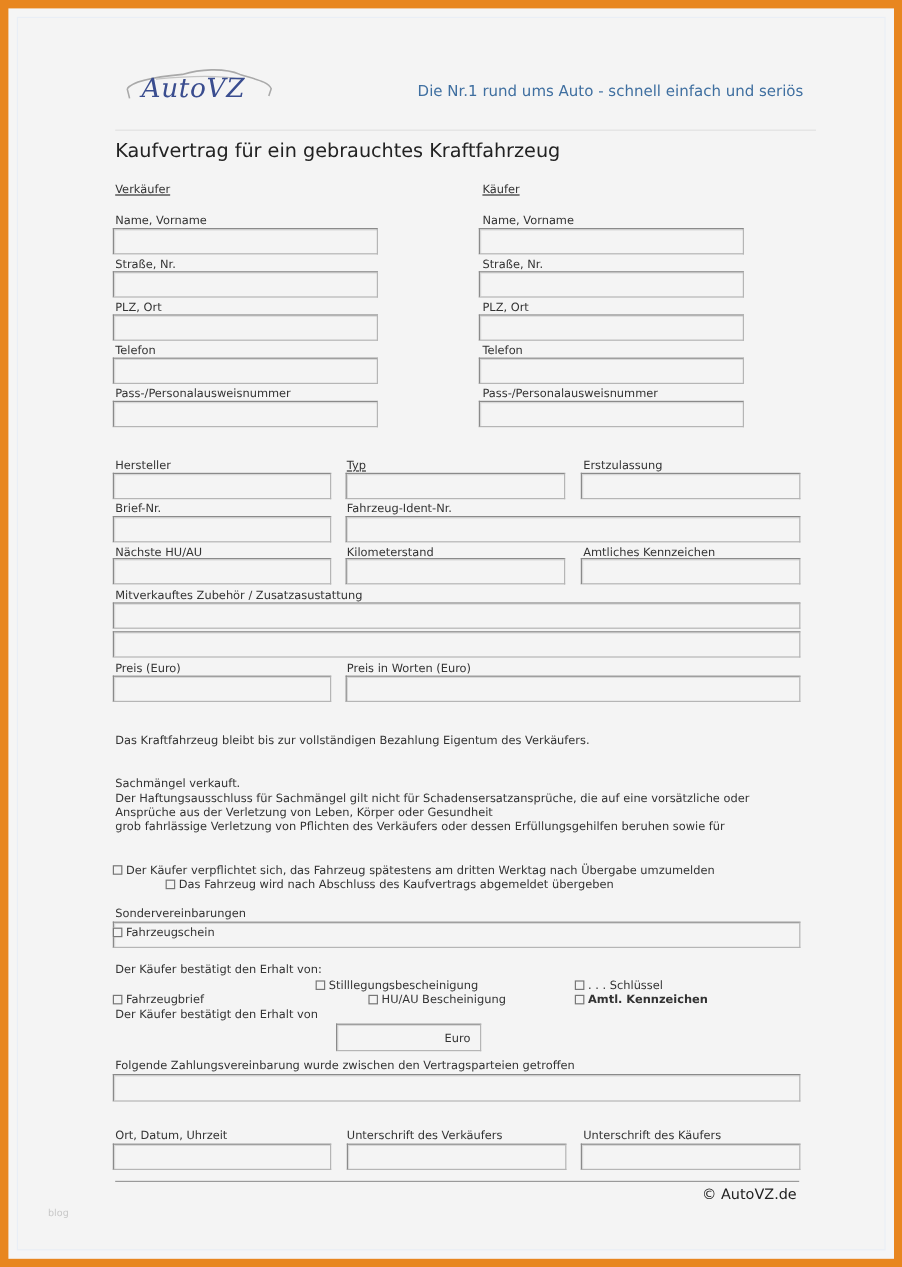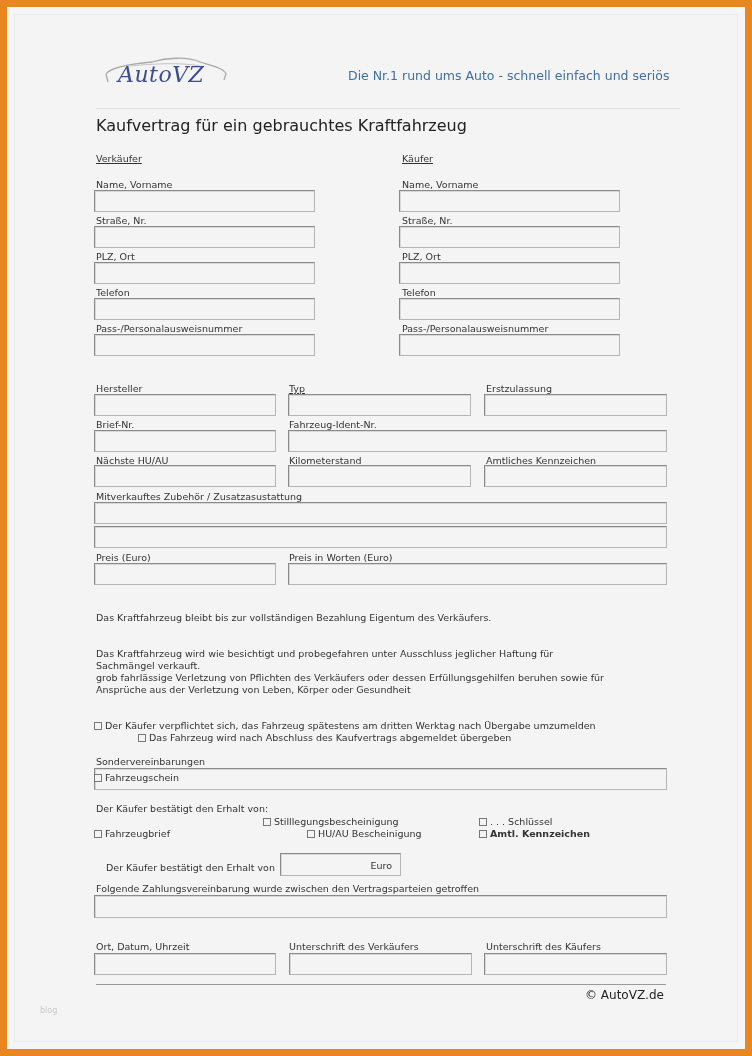--- a/index.html
+++ b/index.html
@@ -92,24 +92,24 @@
 <div class="field" style="left:94px;top:502px;width:573px;height:22px;"></div>
 <div class="field" style="left:94px;top:526px;width:573px;height:22px;"></div>
 
 <div class="abs lbl" style="left:96px;top:552px;">Preis (Euro)</div>
 <div class="field" style="left:94px;top:563px;width:182px;height:22px;"></div>
 <div class="abs lbl" style="left:289px;top:552px;">Preis in Worten (Euro)</div>
 <div class="field" style="left:288px;top:563px;width:379px;height:22px;"></div>
 
 <div class="abs para" style="left:96px;top:612px;">Das Kraftfahrzeug bleibt bis zur vollständigen Bezahlung Eigentum des Verkäufers.</div>
 <div class="abs para" style="left:96px;top:648px;">
-  <div>Das Kraftfahrzeug wird wie besichtigt und probegefahren unter Ausschluss jeglicher Haftung für</div>
   <div>Sachmängel verkauft.</div>
+  <div>Der Haftungsausschluss für Sachmängel gilt nicht für Schadensersatzansprüche, die auf eine vorsätzliche oder</div>
+  <div>Ansprüche aus der Verletzung von Leben, Körper oder Gesundheit</div>
   <div>grob fahrlässige Verletzung von Pflichten des Verkäufers oder dessen Erfüllungsgehilfen beruhen sowie für</div>
-  <div>Ansprüche aus der Verletzung von Leben, Körper oder Gesundheit</div>
 </div>
 
 <div class="abs cbrow" style="left:94px;top:720px;">
   <span class="cb"></span><span>Der Käufer verpflichtet sich, das Fahrzeug spätestens am dritten Werktag nach Übergabe umzumelden</span>
 </div>
 <div class="abs cbrow" style="left:106px;top:732px;margin-left:32px;">
   <span class="cb"></span><span>Das Fahrzeug wird nach Abschluss des Kaufvertrags abgemeldet übergeben</span>
 </div>
 
 <div class="abs lbl" style="left:96px;top:756px;text-align:center;">Sondervereinbarungen</div>
@@ -128,21 +128,21 @@
 <div class="abs cbrow" style="left:94px;top:828px;">
   <span class="cb"></span><span>Fahrzeugbrief</span>
 </div>
 <div class="abs cbrow" style="left:263px;top:828px;padding-left:44px;">
   <span class="cb"></span><span>HU/AU Bescheinigung</span>
 </div>
 <div class="abs cbrow" style="left:479px;top:828px;font-weight:bold;">
   <span class="cb"></span><span>Amtl. Kennzeichen</span>
 </div>
 
-<div class="abs lbl" style="left:96px;top:862px;margin-left:10px;">Der Käufer bestätigt den Erhalt von</div>
+<div class="abs lbl" style="left:96px;top:840px;">Der Käufer bestätigt den Erhalt von</div>
 <div class="field" style="left:280px;top:853px;width:121px;height:23px;">
   <span class="euro-text">Euro</span>
 </div>
 
 <div class="abs lbl" style="left:96px;top:883px;">Folgende Zahlungsvereinbarung wurde zwischen den Vertragsparteien getroffen</div>
 <div class="field" style="left:94px;top:895px;width:573px;height:23px;"></div>
 
 <div class="abs lbl" style="left:96px;top:941px;">Ort, Datum, Uhrzeit</div>
 <div class="field" style="left:94px;top:953px;width:182px;height:22px;"></div>
 <div class="abs lbl" style="left:289px;top:941px;">Unterschrift des Verkäufers</div>

